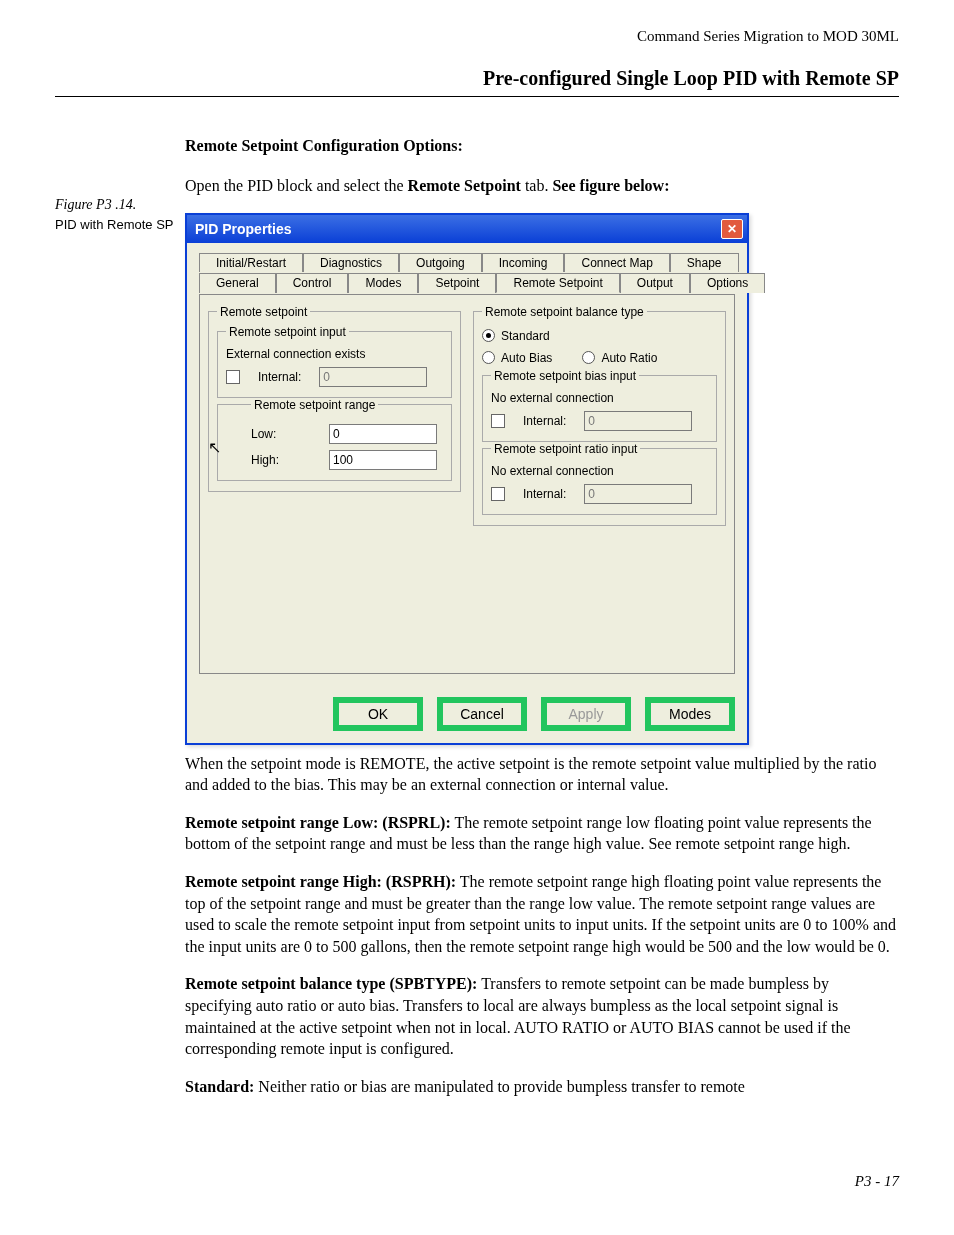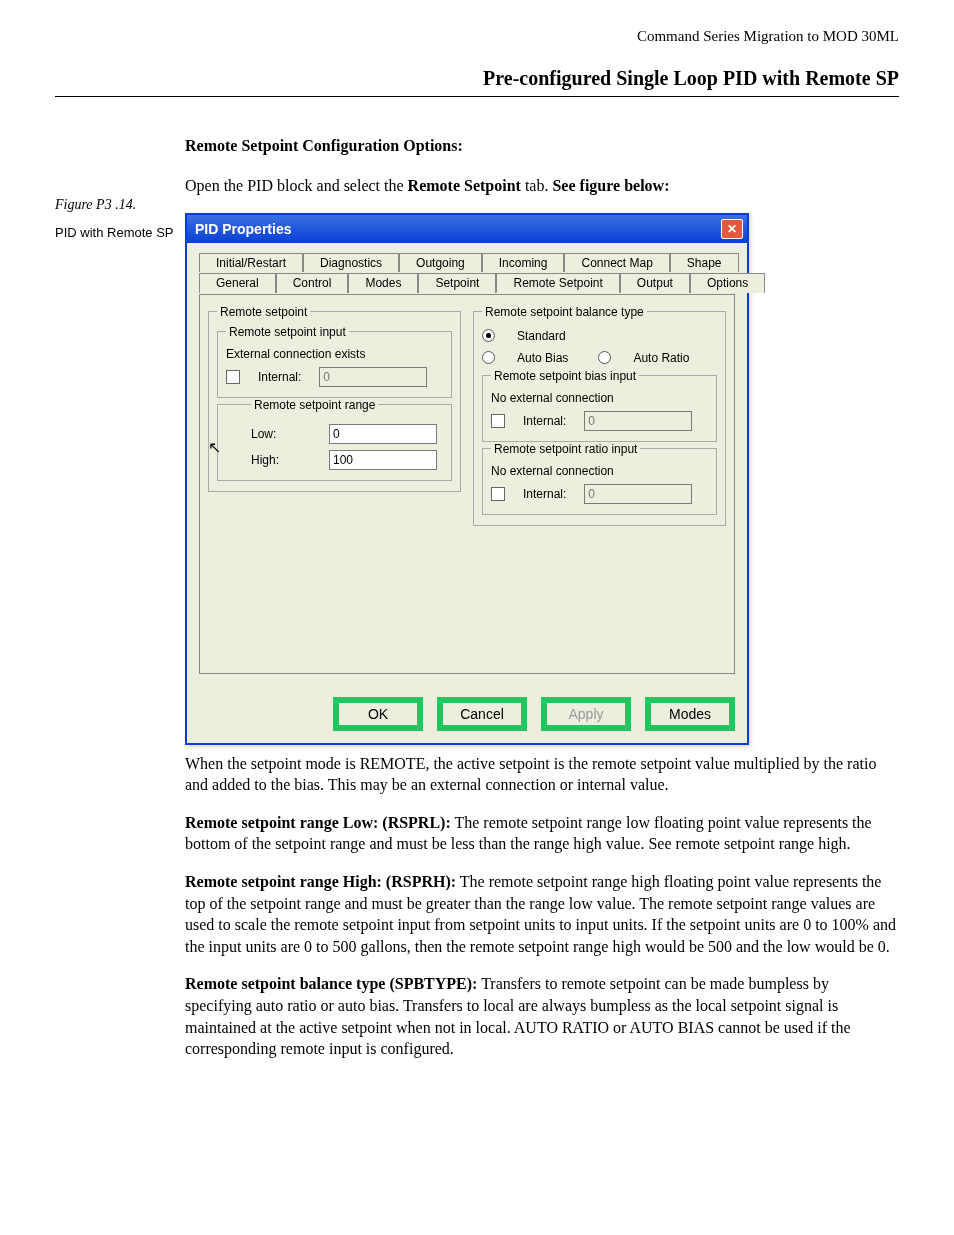--- a/index.html
+++ b/index.html
@@ -34,21 +34,21 @@
   .two-col {
     display: grid;
     grid-template-columns: 130px 1fr;
     column-gap: 0;
   }
   .sidecol {
     font-size: 14px;
   }
   .figlabel {
     font-style: italic;
-    margin-bottom: 12px;
+    margin-bottom: 4px;
   }
   .figdesc {
     font-size: 13px;
     font-family: Arial, Helvetica, sans-serif;
   }
   .maincol {}
   .heading {
     font-weight: bold;
     margin-bottom: 20px;
     font-size: 16px;
@@ -188,21 +188,21 @@
   .radio.on::after {
     content: "";
     width: 5px;
     height: 5px;
     background: #000;
     border-radius: 50%;
   }
   .radiorow {
     display: flex;
     align-items: center;
-    gap: 22px;
+    gap: 6px;
     margin: 4px 0;
   }
   .radiogrid {
     display: flex;
     gap: 30px;
   }
   .btnrow {
     display: flex;
     justify-content: flex-end;
     gap: 14px;
@@ -369,16 +369,20 @@
       </div>
 
       <div class="bodytext">
         <b>Remote setpoint range High: (RSPRH):</b><span> The remote setpoint range high floating point value represents the top of the setpoint range and must be greater than the range low value.  The remote setpoint range values are used to scale the remote setpoint input from setpoint units to input units.  If the setpoint units are 0 to 100% and the input units are 0 to 500 gallons, then the remote setpoint range high would be 500 and the low would be 0.</span>
       </div>
 
       <div class="bodytext">
         <b>Remote setpoint balance type (SPBTYPE):</b><span> Transfers to remote setpoint can be made bumpless by specifying auto ratio or auto bias.  Transfers to local are always bumpless as the local setpoint signal is maintained at the active setpoint when not in local.  AUTO RATIO or AUTO BIAS cannot be used if the corresponding remote input is configured.</span>
       </div>
 
+      <div class="bodytext">
+        <b>Standard:</b><span>  Neither ratio or bias are manipulated to provide bumpless transfer to remote</span>
+      </div>
     </div>
   </div>
 
+  <div class="pagenum">P3 - 17</div>
 </div>
 
 </body></html>

